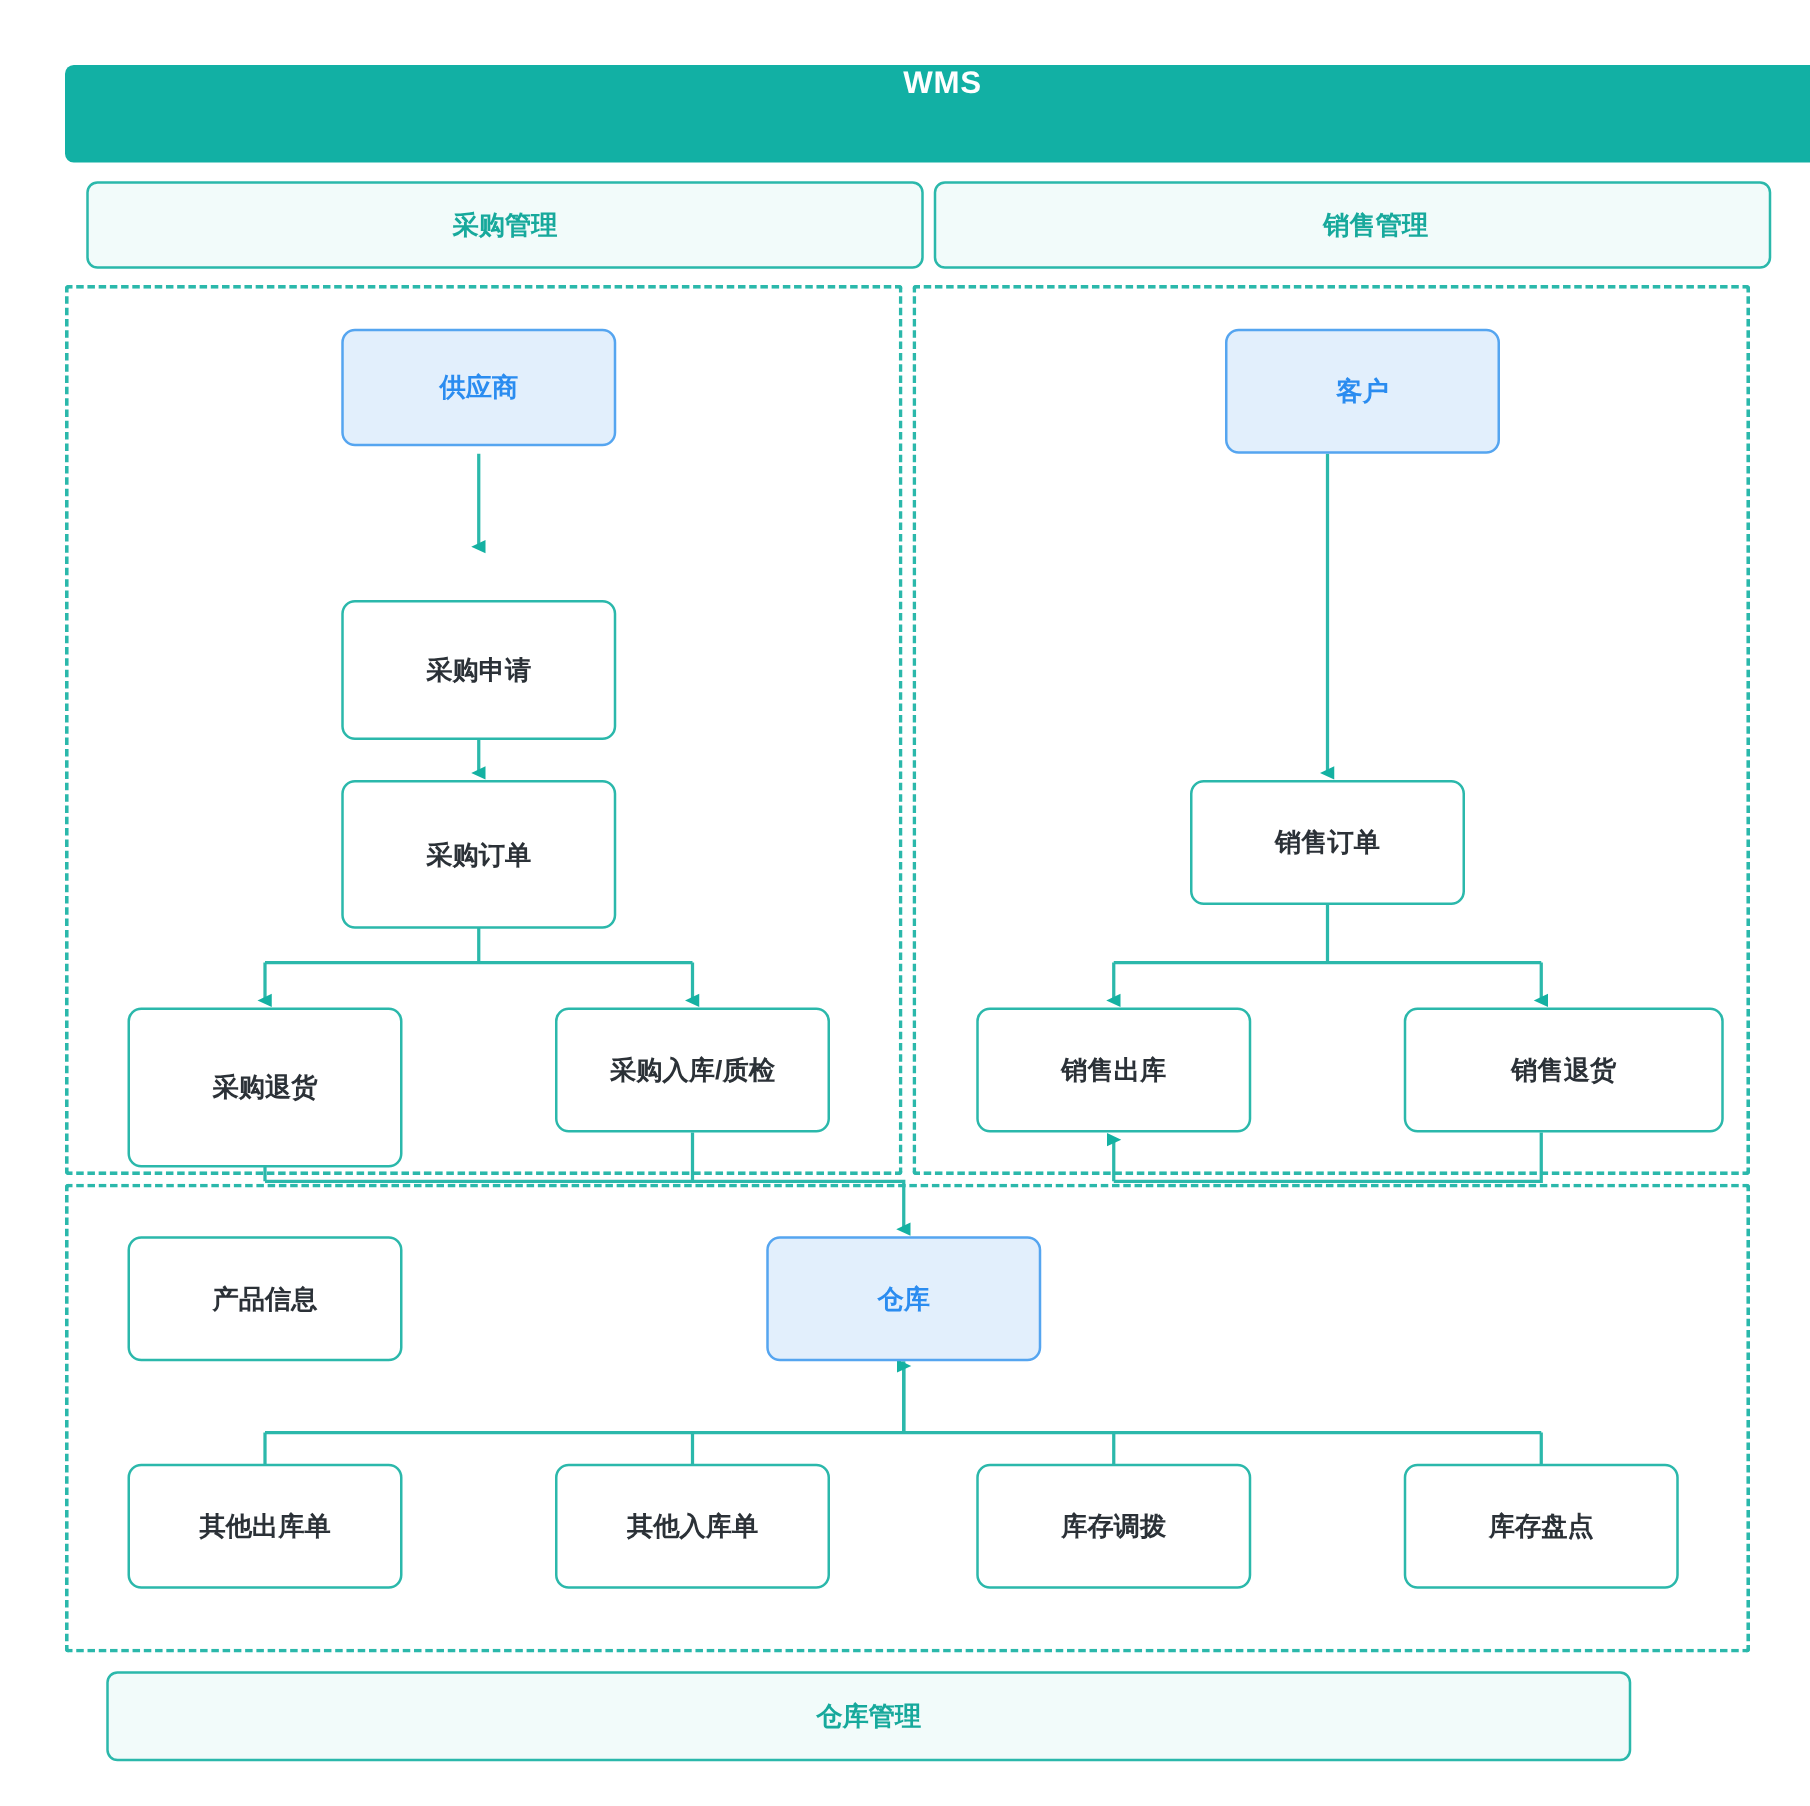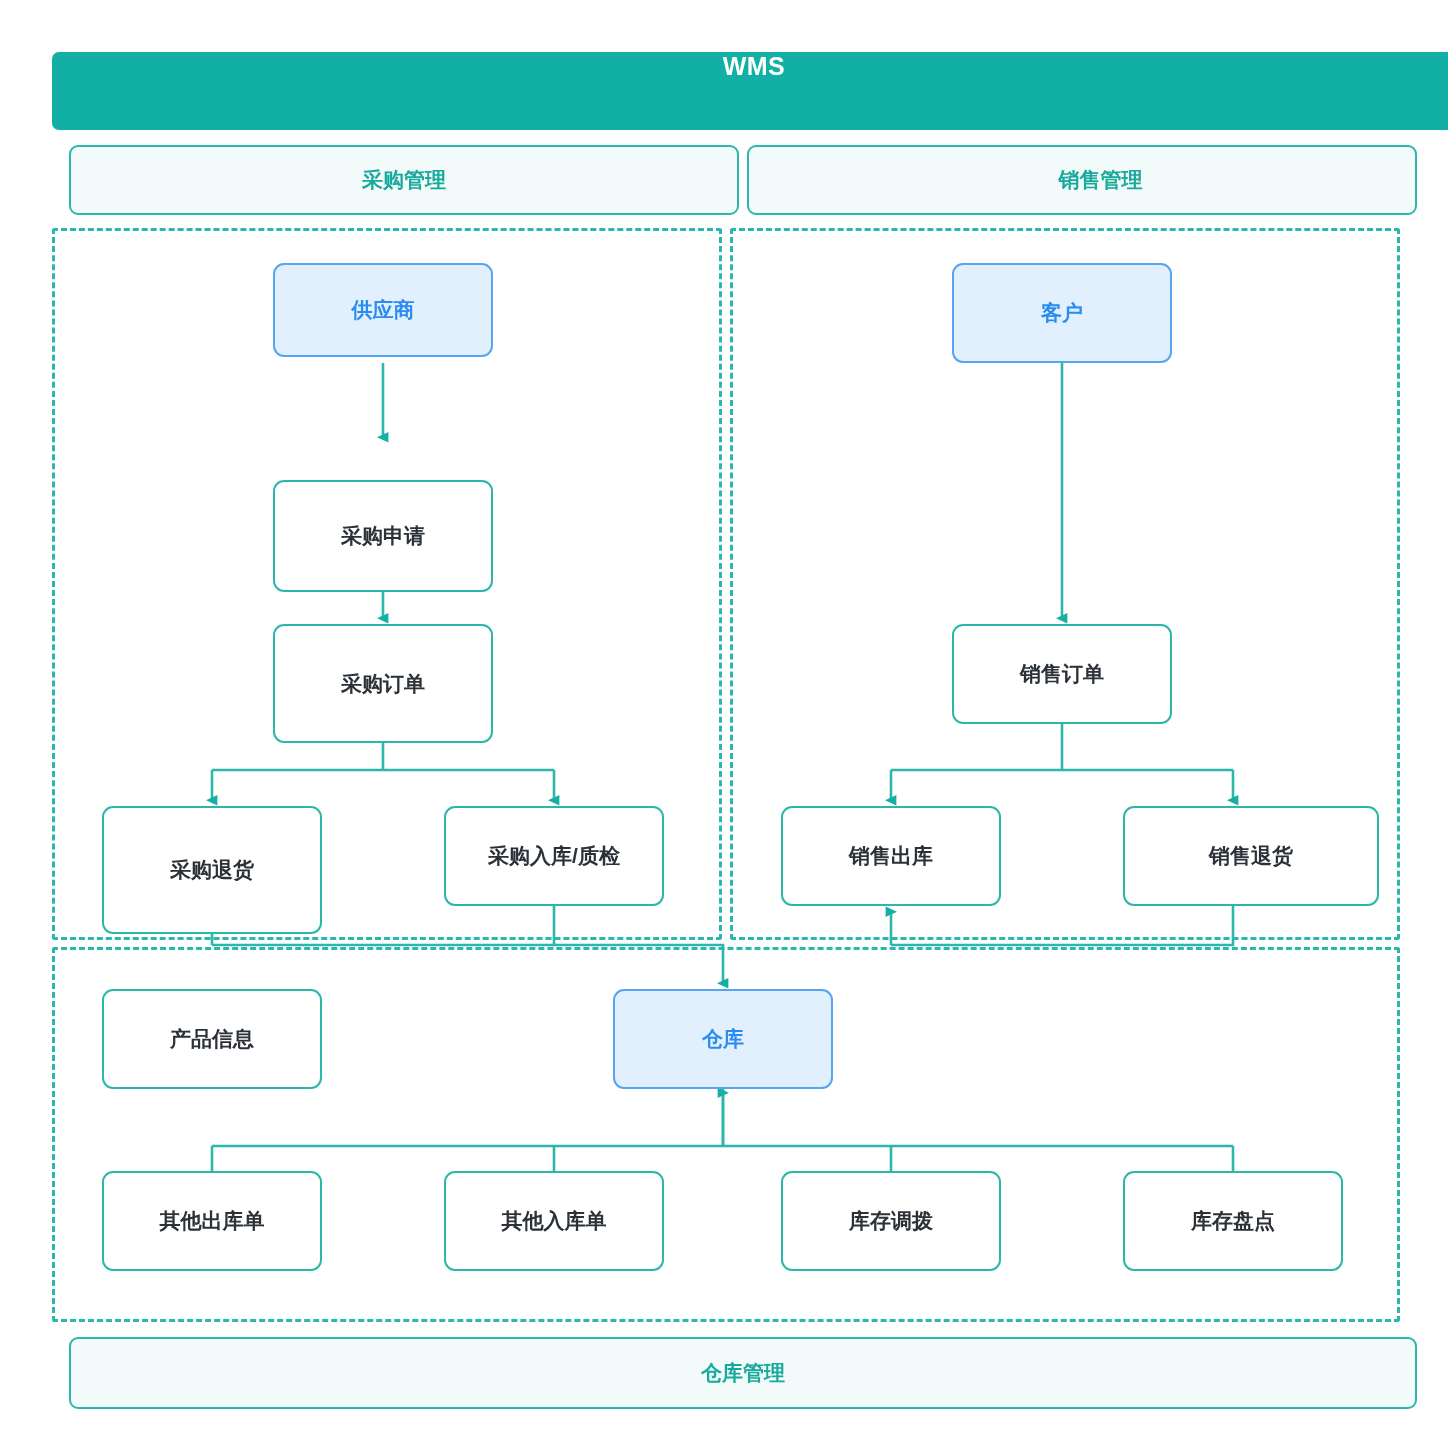--- a/index.html
+++ b/index.html
@@ -21,21 +21,21 @@
   .section-head{
     position:absolute;height:70px;
     background:#f2fbfa;border:2px solid #2bb8ab;border-radius:9px;
     display:flex;align-items:center;justify-content:center;
     color:#17a99c;font-size:21px;font-weight:bold;
     box-sizing:border-box;
     margin-left:17px;
   }
   #head-purchase{left:52px;top:145px;width:670px;}
   #head-sales{left:730px;top:145px;width:670px;padding-left:37px;}
-  #foot-warehouse{left:52px;top:1337px;width:1348px;height:72px;}
+  #foot-warehouse{left:68px;top:1337px;width:1220px;height:72px;}
 
   
   .region{
     position:absolute;border:3px dashed #2bb8ab;border-radius:3px;
     box-sizing:border-box;background:transparent;
   }
   #region-purchase{left:52px;top:228px;width:670px;height:712px;}
   #region-sales{left:730px;top:228px;width:670px;height:712px;}
   #region-warehouse{left:52px;top:947px;width:1348px;height:375px;}
 
@@ -125,21 +125,21 @@
   <div class="node" style="left:273px;top:624px;width:220px;height:119px;">
     <span>采购订单</span>
   </div>
   <div class="node" style="left:102px;top:806px;width:220px;height:128px;">
     <span>采购退货</span>
   </div>
   <div class="node" style="left:444px;top:806px;width:220px;height:100px;">
     <span>采购入库/质检</span>
   </div>
 
-  <div class="node entity" style="left:952px;top:263px;width:220px;height:100px;">
+  <div class="node entity" style="left:980px;top:263px;width:220px;height:100px;">
     <span>客户</span>
   </div>
   <div class="node" style="left:952px;top:624px;width:220px;height:100px;">
     <span>销售订单</span>
   </div>
   <div class="node" style="left:781px;top:806px;width:220px;height:100px;">
     <span>销售出库</span>
   </div>
   <div class="node" style="left:1123px;top:806px;width:256px;height:100px;">
     <span>销售退货</span>

